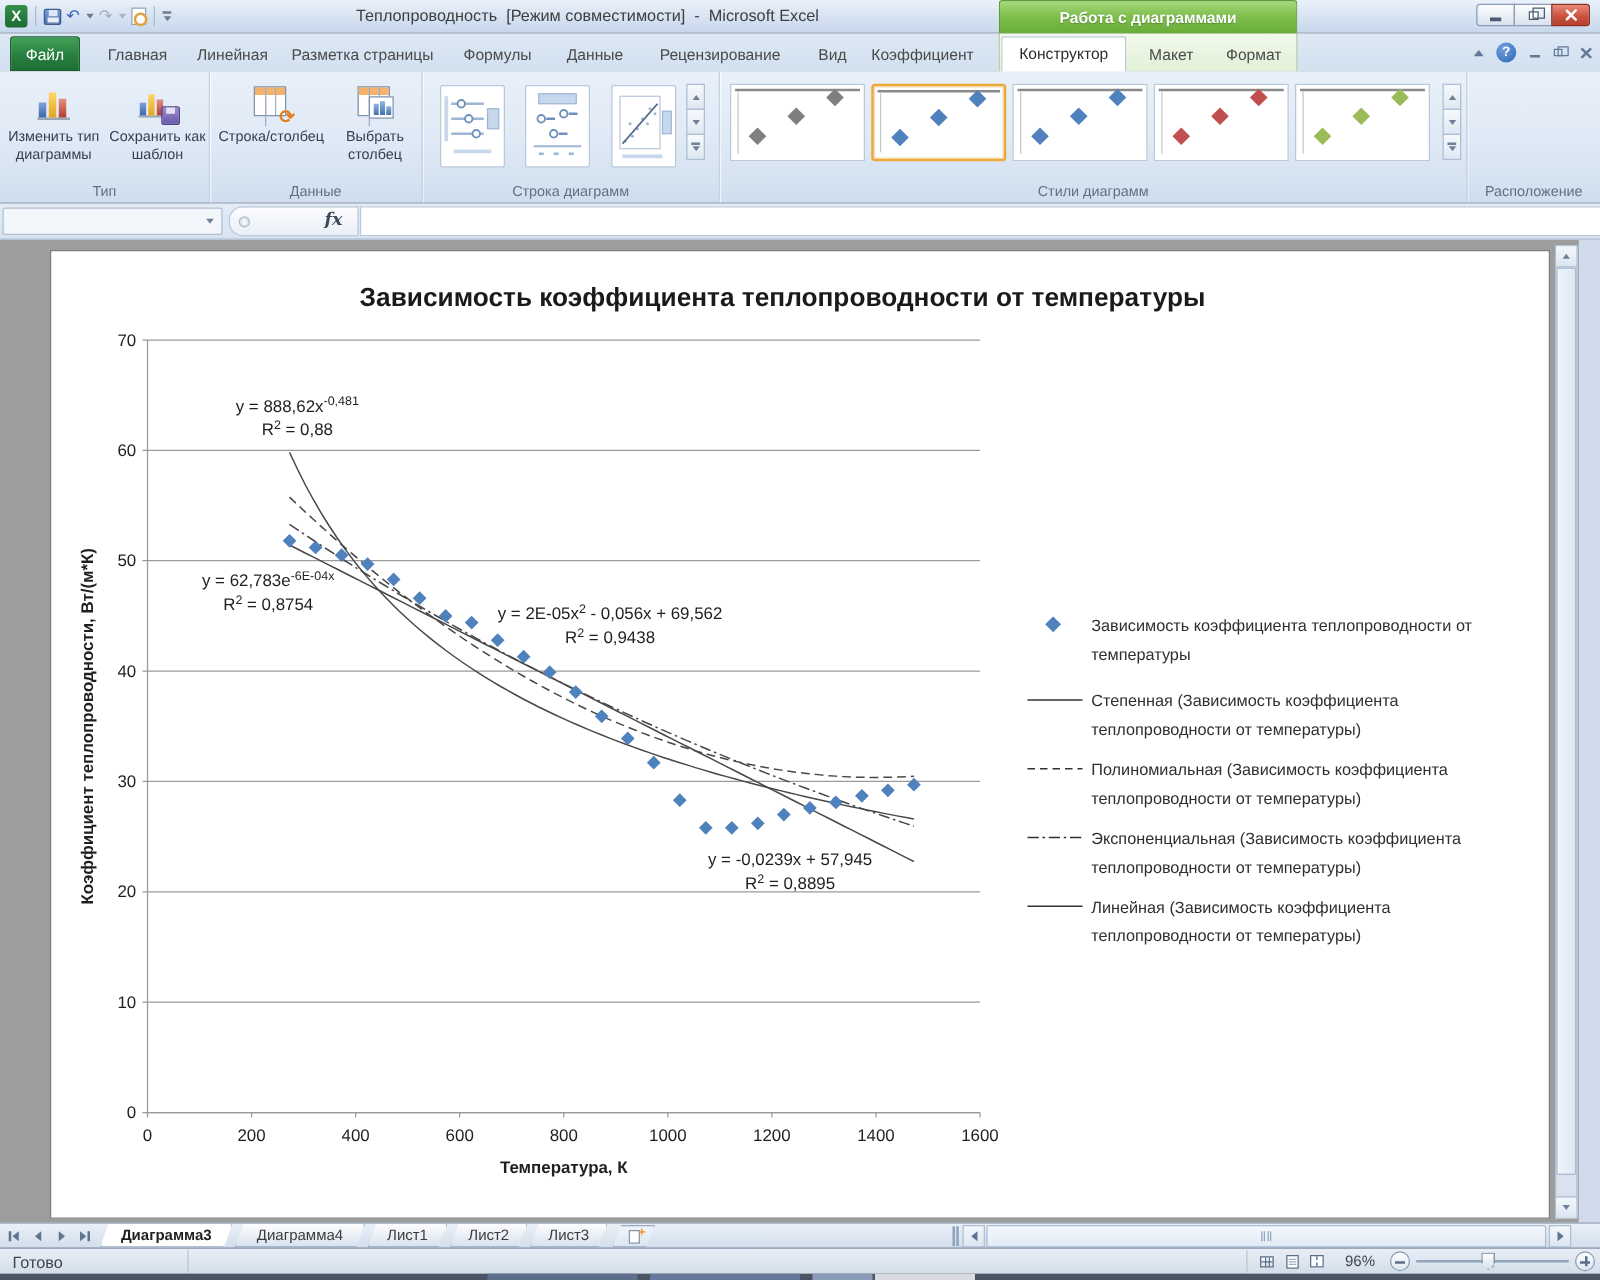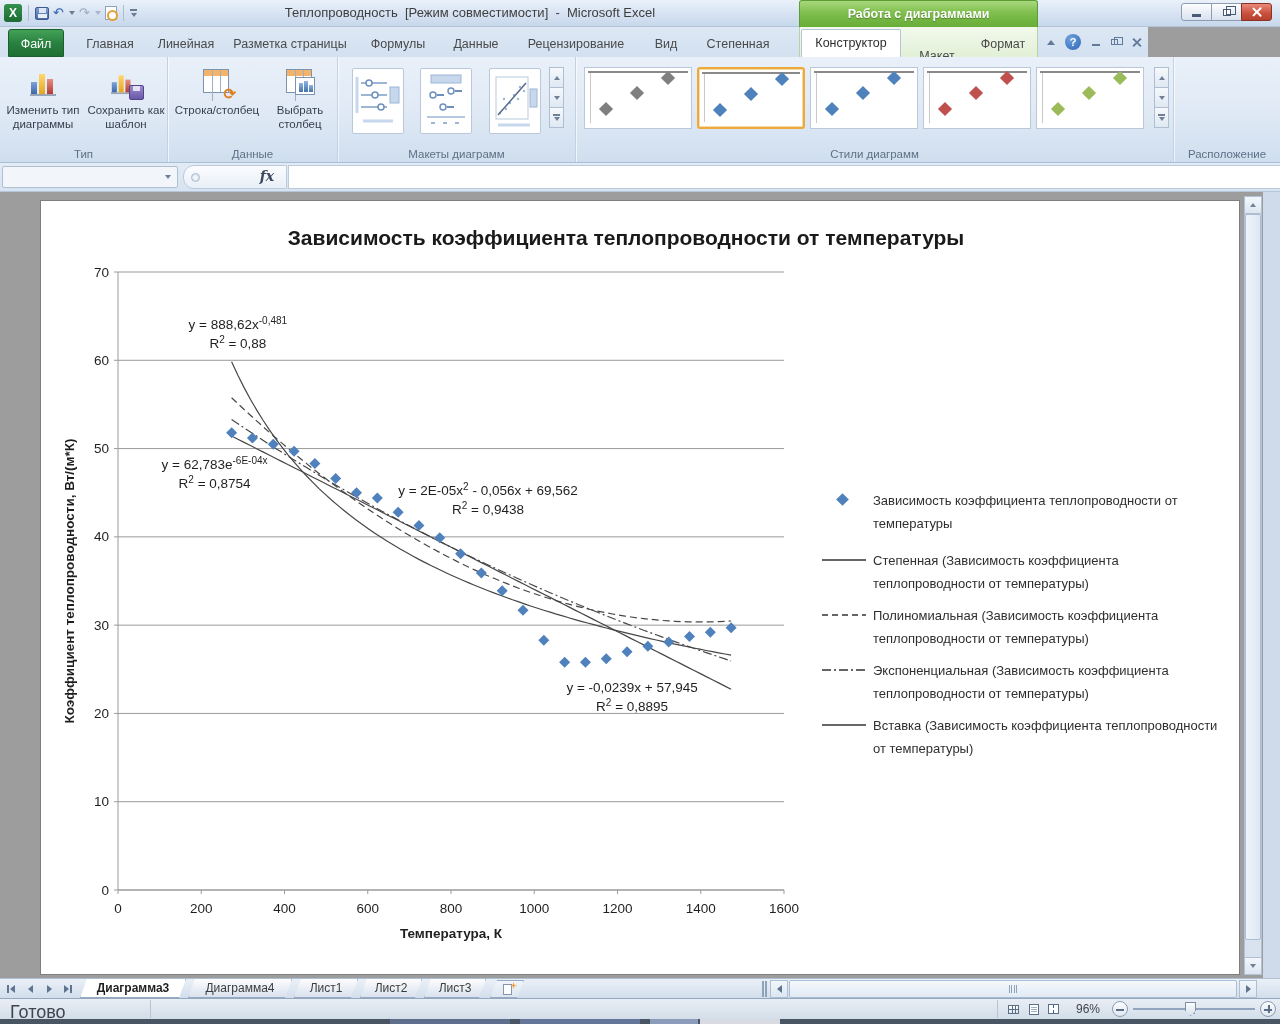--- a/index.html
+++ b/index.html
@@ -34,21 +34,21 @@
   .win-btn.close{border-radius:0 3px 3px 0;background:linear-gradient(#e98a7a,#c94f3c 60%,#b4422f);border-color:#8c3222;}
   .ic-min{width:9px;height:3px;background:#4a5a74;margin-top:7px;}
   .ic-restore{width:8px;height:7px;border:1.5px solid #4a5a74;position:relative;background:#fff;}
   .ic-restore:before{content:"";position:absolute;left:2px;top:-4px;width:8px;height:7px;border:1.5px solid #4a5a74;}
   .ic-x{position:relative;width:10px;height:10px;}
   .ic-x:before,.ic-x:after{content:"";position:absolute;left:4px;top:-1px;width:2.4px;height:12px;background:#fff;border-radius:1px;}
   .ic-x:before{transform:rotate(45deg);}
   .ic-x:after{transform:rotate(-45deg);}
 
   
-  #tabrow{position:absolute;left:0;top:27px;width:1148px;height:30px;background:linear-gradient(#dde8f4,#d2e0f0);}
+  #tabrow{position:absolute;left:0;top:27px;width:1280px;height:30px;background:linear-gradient(#dde8f4,#d2e0f0);}
   #ctx-tab-bg{position:absolute;left:799px;top:0;width:239px;height:30px;
     background:linear-gradient(#f2f9ec,#e2f0d7);border-left:1px solid #b8d2a4;border-right:1px solid #b8d2a4;}
   .rtab{position:absolute;top:4px;height:26px;line-height:26px;text-align:center;font-size:12.5px;color:#4a4a4a;cursor:default;}
   .rtab.file{top:2px;height:28px;line-height:28px;border-radius:3px 3px 0 0;color:#fff;
     background:linear-gradient(#43a257,#2a8140 50%,#1e6e33);border:1px solid #1a5f2c;font-size:12.5px;}
   .rtab.active{top:2px;height:29px;line-height:27px;background:#fff;border:1px solid #b5c6d9;border-bottom:none;border-radius:2px 2px 0 0;color:#2d2d2d;}
   #tabrow-right{position:absolute;right:6px;top:7px;display:flex;align-items:center;gap:10px;}
   #collapse-caret{width:0;height:0;border-left:4px solid transparent;border-right:4px solid transparent;border-bottom:5px solid #63799a;}
   #help-ico{width:16px;height:16px;border-radius:50%;background:radial-gradient(circle at 35% 30%,#6fa0dd,#2e66b6);
     color:#fff;font-size:11px;font-weight:bold;text-align:center;line-height:16px;}
@@ -148,21 +148,21 @@
   .spark{position:absolute;left:19px;top:1px;width:7px;height:7px;background:#f0a23c;
     clip-path:polygon(50% 0,62% 38%,100% 50%,62% 62%,50% 100%,38% 62%,0 50%,38% 38%);}
   #tab-splitter{position:absolute;left:762px;top:2px;width:5px;height:16px;border-left:2px solid #8fa3bb;border-right:2px solid #8fa3bb;}
   .hbtn{position:absolute;top:1px;width:18px;height:18px;background:linear-gradient(#f3f7fb,#dce6f1);border:1px solid #aebfd3;display:flex;align-items:center;justify-content:center;}
   #hthumb{position:absolute;left:789px;top:1px;width:448px;height:18px;background:linear-gradient(#f5f8fc,#e1eaf4);border:1px solid #a9bdd4;border-radius:2px;
     display:flex;align-items:center;justify-content:center;gap:1.5px;}
   #hthumb i{display:block;width:1px;height:8px;background:#8fa3bb;}
 
   
   #statusbar{position:absolute;left:0;top:998px;width:1280px;height:21px;background:linear-gradient(#e9eef5,#d3dee9);border-top:1px solid #93a7be;}
-  #status-mode{position:absolute;left:10px;top:3px;font-size:18px;color:#40454d;}
+  #status-mode{position:absolute;left:10px;top:3px;font-size:13px;color:#40454d;}
   .vsep{position:absolute;top:1px;width:1px;height:18px;background:#b7c4d6;}
   .view-btn{position:absolute;top:2px;width:19px;height:16px;display:flex;align-items:center;justify-content:center;}
   .vb-grid{width:11px;height:9px;border:1px solid #5a6e88;position:relative;background:linear-gradient(#fff,#dde5ee);}
   .vb-grid:before{content:"";position:absolute;left:3px;top:0;bottom:0;width:1px;background:#5a6e88;box-shadow:3px 0 0 #5a6e88;}
   .vb-grid:after{content:"";position:absolute;left:0;right:0;top:3px;height:1px;background:#5a6e88;}
   .vb-page{width:10px;height:11px;border:1px solid #5a6e88;background:#fff;position:relative;}
   .vb-page:before{content:"";position:absolute;left:1px;right:1px;top:2px;height:1px;background:#9fb0c4;box-shadow:0 2px 0 #9fb0c4,0 4px 0 #9fb0c4;}
   .vb-break{width:11px;height:10px;border:1px solid #5a6e88;background:#fff;position:relative;}
   .vb-break:before{content:"";position:absolute;left:4px;top:0;bottom:0;width:1px;border-left:1px dashed #2f66b0;}
   #zoom-level{position:absolute;left:1076px;top:3px;font-size:12px;color:#40454d;}
@@ -216,23 +216,23 @@
   <div id="tabrow">
     <div id="ctx-tab-bg"></div>
     <div class="rtab file" style="left:8px;width:56px;">Файл</div>
     <div class="rtab" style="left:74px;width:72px;">Главная</div>
     <div class="rtab" style="left:152px;width:68px;">Линейная</div>
     <div class="rtab" style="left:226px;width:128px;">Разметка страницы</div>
     <div class="rtab" style="left:362px;width:72px;">Формулы</div>
     <div class="rtab" style="left:442px;width:68px;">Данные</div>
     <div class="rtab" style="left:516px;width:120px;">Рецензирование</div>
     <div class="rtab" style="left:644px;width:44px;">Вид</div>
-    <div class="rtab" style="left:694px;width:88px;">Степенная</div>
+    <div class="rtab" style="left:694px;width:88px;">Коэффициент</div>
     <div class="rtab active" style="left:801px;width:100px;">Конструктор</div>
-    <div class="rtab" style="left:908px;width:58px;margin-top:12px;">Макет</div>
+    <div class="rtab" style="left:908px;width:58px;">Макет</div>
     <div class="rtab" style="left:972px;width:62px;">Формат</div>
     <div id="tabrow-right">
       <div id="collapse-caret"></div>
       <div id="help-ico">?</div>
       <div class="mini-win">
         <div class="mw">
             <div class="ic-min"></div>
           </div>
         <div class="mw">
             <div class="ic-restore"></div>
@@ -343,21 +343,21 @@
             <div class="tri-up"></div>
           </div>
         <div class="gal-btn">
             <div class="tri-down"></div>
           </div>
         <div class="gal-btn">
             <div class="bar"></div>
             <div class="tri-down"></div>
           </div>
       </div>
-      <div class="rgroup-label">Макеты диаграмм</div>
+      <div class="rgroup-label">Строка диаграмм</div>
     </div>
 
     <div class="rgroup" style="left:576px;width:598px;">
       <div id="style-gallery">
           <div class="style-thumb" style="left: 2px;">
             <div class="topline"></div>
             <div class="vline"></div>
             <span class="sdiam" style="left: 16px; top: 36px; background: rgb(127, 127, 127);"></span>
             <span class="sdiam" style="left: 47px; top: 20px; background: rgb(127, 127, 127);"></span>
             <span class="sdiam" style="left: 78px; top: 5px; background: rgb(127, 127, 127);"></span>
@@ -543,21 +543,21 @@
           <div class="legend-entry">
             <div class="legend-marker"><svg width="48" height="20">
                 <line x1="1" y1="11" x2="45" y2="11" stroke="#333" stroke-width="1.3" stroke-dasharray="9,3,2,3"></line>
               </svg></div>
             <div class="legend-label">Экспоненциальная (Зависимость коэффициента теплопроводности от температуры)</div>
           </div>
           <div class="legend-entry">
             <div class="legend-marker"><svg width="48" height="20">
                 <line x1="1" y1="11" x2="45" y2="11" stroke="#333" stroke-width="1.3"></line>
               </svg></div>
-            <div class="legend-label">Вставка (Зависимость коэффициента теплопроводности от температуры)</div>
+            <div class="legend-label">Линейная (Зависимость коэффициента теплопроводности от температуры)</div>
           </div>
         </div>
     </div>
     <div id="vscroll">
       <div class="scr-btn" style="top:0;">
           <div class="tri-up"></div>
         </div>
       <div id="vthumb"></div>
       <div class="scr-btn" style="bottom:0;border-top:1px solid #aebfd3;border-bottom:none;">
           <div class="tri-down"></div>

